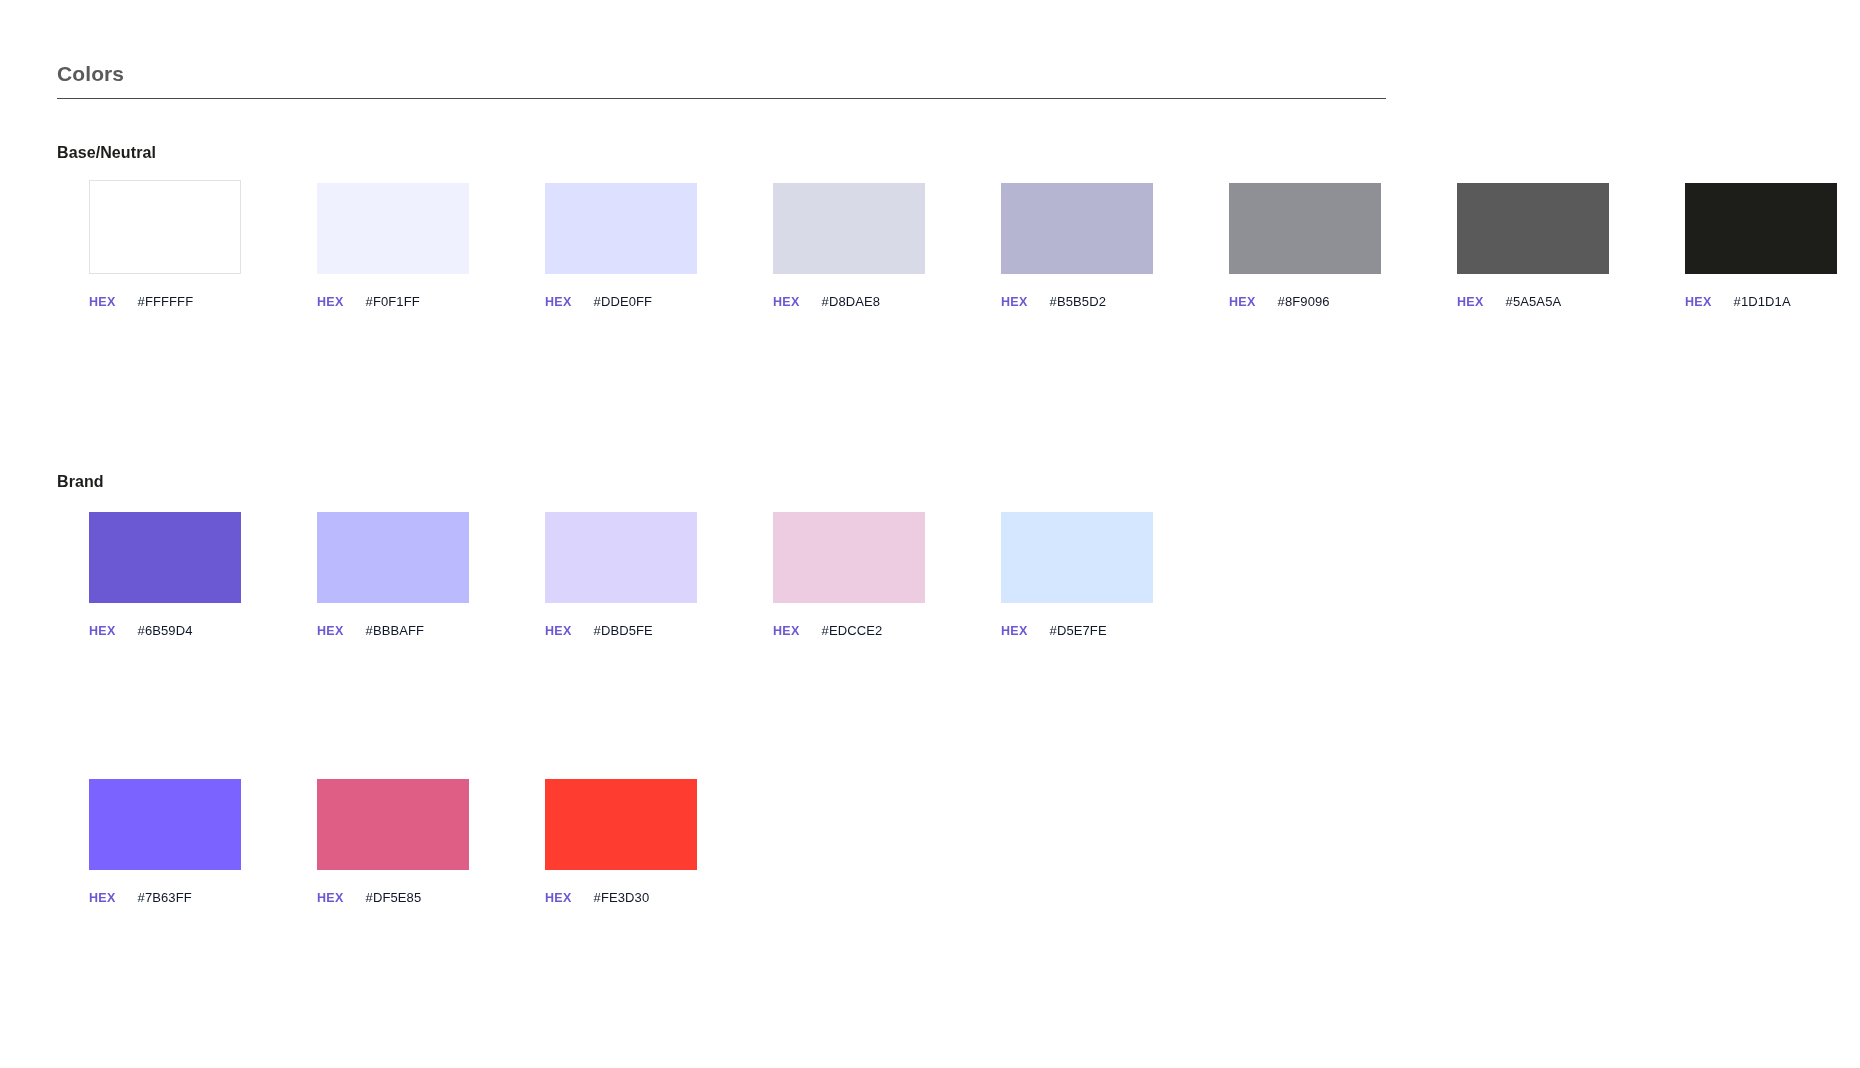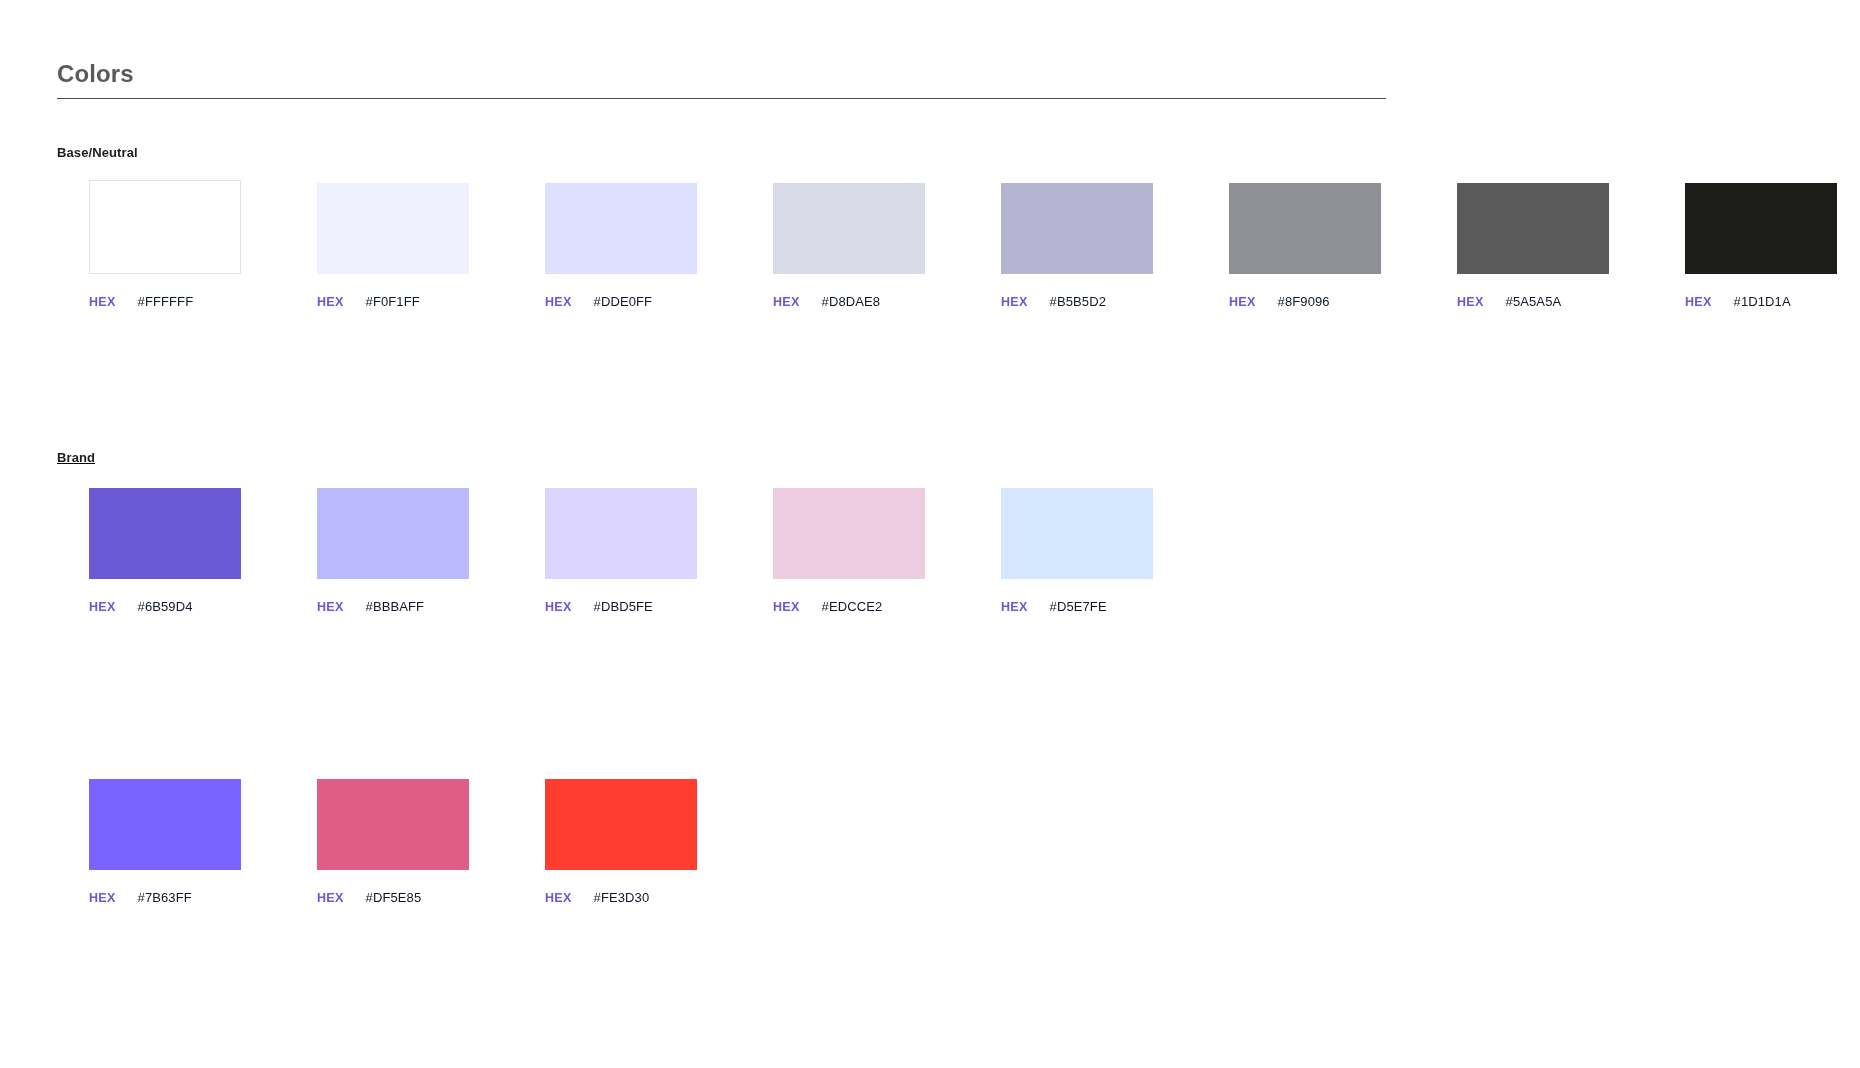--- a/index.html
+++ b/index.html
@@ -25,46 +25,46 @@
   }
 
   
   .page-header {
     position: absolute;
     left: 57px;
     top: 62px;
     width: 1329px;
   }
   .page-title {
-    font-size: 24px;
+    font-size: 21px;
     font-weight: bold;
     color: #5A5A5A;
     letter-spacing: 0.1px;
     line-height: 24px;
     margin: 0;
     padding: 0 0 12px 0;
   }
   .title-rule {
     width: 100%;
     height: 1px;
     background: #4A4A4A;
   }
 
   
   .section {
     position: absolute;
     left: 57px;
     width: 1760px;
   }
   .section-neutral { top: 140px; }
-  .section-brand   { top: 445px; text-decoration: underline; }
+  .section-brand   { top: 469px; }
   .section-accent  { top: 762px; }
 
   .section-title {
-    font-size: 13px;
+    font-size: 16px;
     font-weight: bold;
     color: #1D1D1A;
     line-height: 26px;
     margin: 0;
     padding: 0;
     letter-spacing: 0.1px;
   }
 
   
   .swatch-row {

